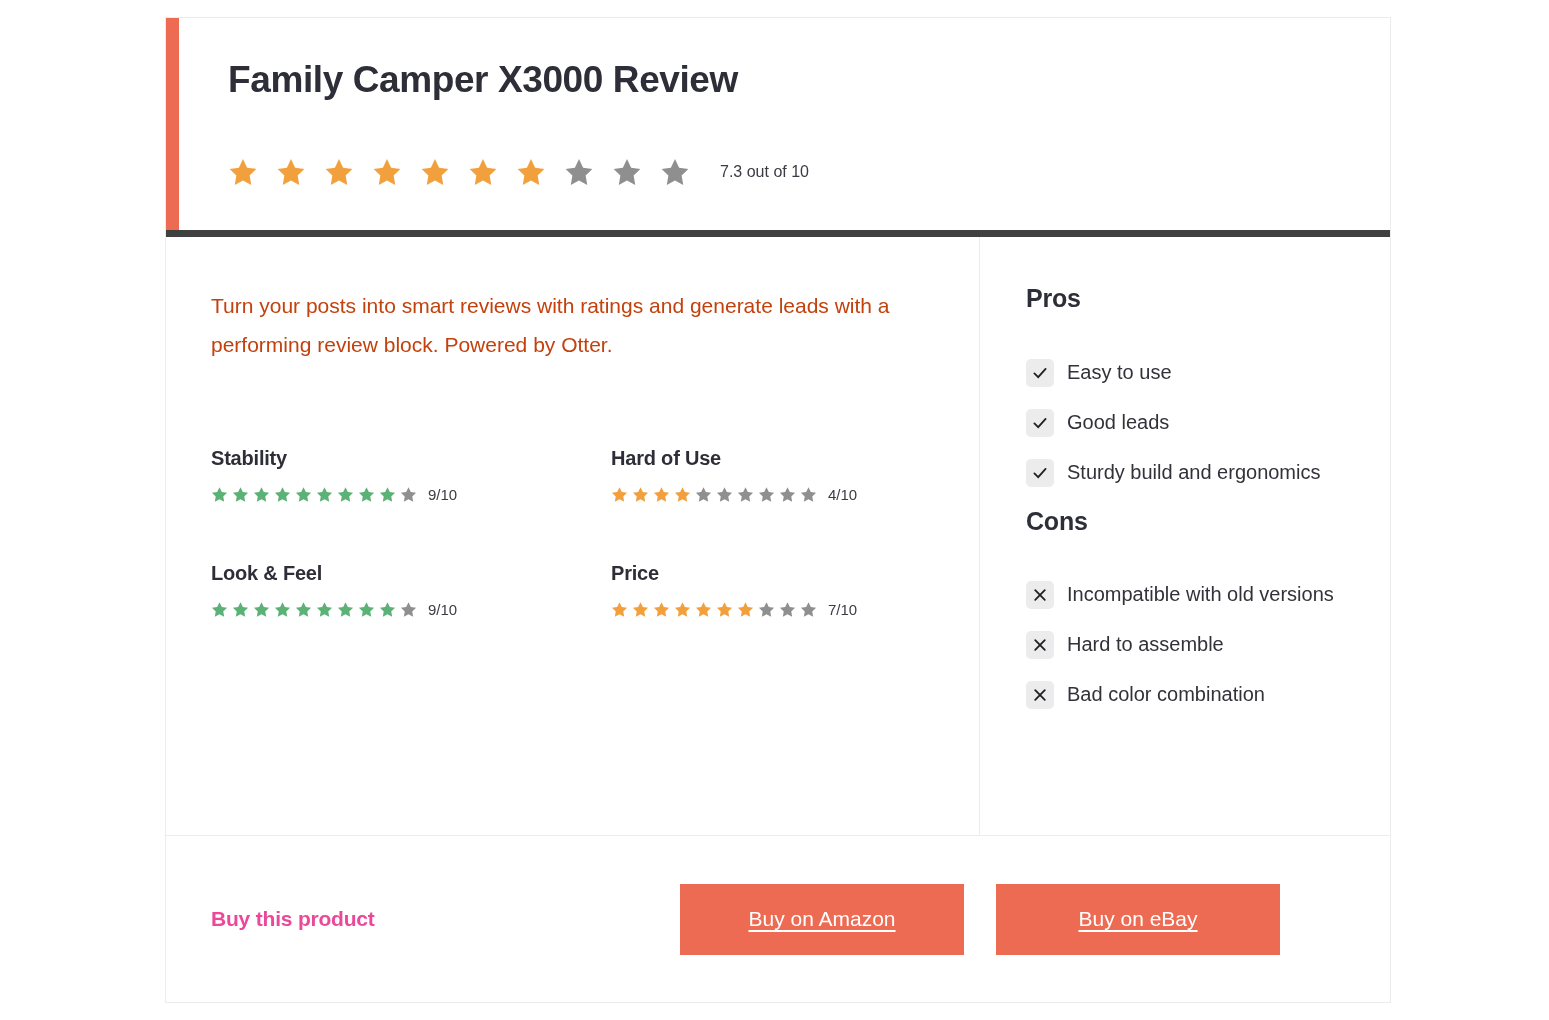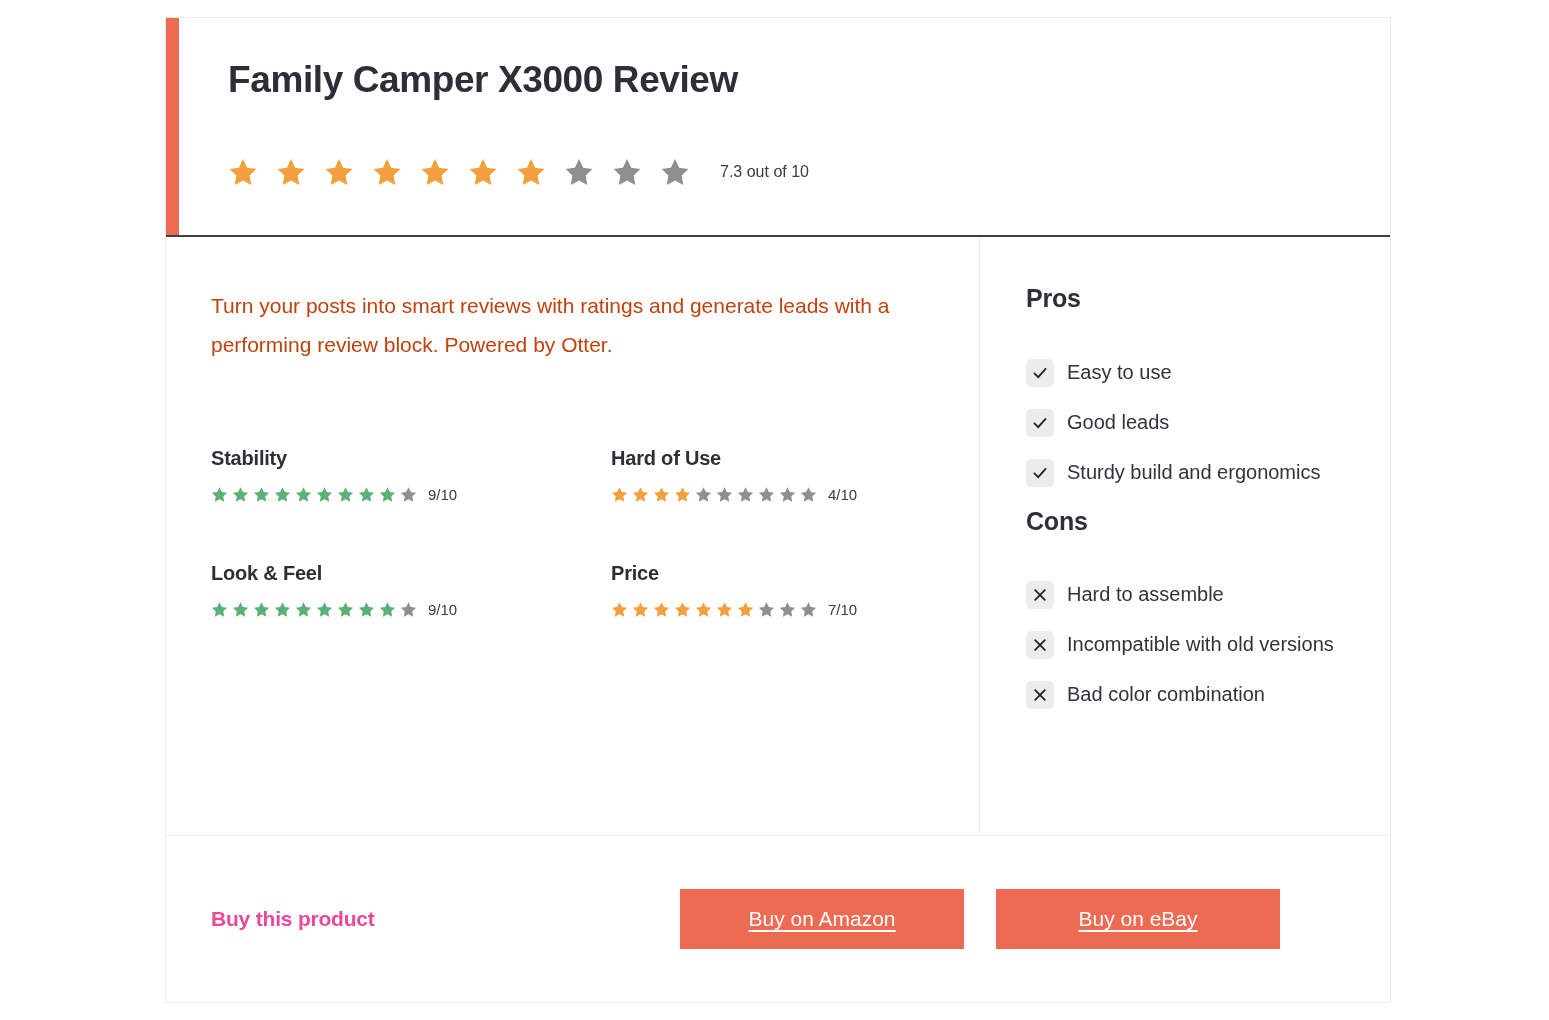--- a/index.html
+++ b/index.html
@@ -29,21 +29,21 @@
     background: #ffffff;
     border: 1px solid #ececec;
     display: flex;
     flex-direction: column;
   }
 
   
   .card-header {
     position: relative;
     height: 219px;
-    border-bottom: 2px solid #404040;
+    border-bottom: 7px solid #404040;
     padding: 42px 0 0 62px;
     flex: 0 0 auto;
   }
 
   .accent-bar {
     position: absolute;
     left: 0;
     top: 0;
     width: 13px;
     height: 100%;
@@ -196,21 +196,21 @@
     margin-left: auto;
     display: flex;
     align-items: center;
     gap: 32px;
     padding-right: 65px;
   }
 
   .buy-btn {
     background: #ed6b53;
     border: none;
-    height: 60px;
+    height: 71px;
     min-width: 284px;
     display: flex;
     align-items: center;
     justify-content: center;
     cursor: pointer;
     padding: 4px 24px;
     font-family: inherit;
   }
 
   .buy-btn-text {
@@ -459,29 +459,29 @@
         <div class="cons-heading-wrap">
           <h2 class="panel-heading">Cons</h2>
         </div>
         <div class="cons-list" id="cons-list">
             <div class="pc-item">
               <span class="pc-mark">
                 <svg width="16" height="16" viewBox="0 0 16 16">
                   <path d="M3.2 3.2 L12.8 12.8 M12.8 3.2 L3.2 12.8" stroke="#1f1f26" stroke-width="1.8" fill="none" stroke-linecap="round"></path>
                 </svg>
               </span>
-              <span class="pc-label">Hard to assemble</span>
+              <span class="pc-label">Incompatible with old versions</span>
             </div>
             <div class="pc-item">
               <span class="pc-mark">
                 <svg width="16" height="16" viewBox="0 0 16 16">
                   <path d="M3.2 3.2 L12.8 12.8 M12.8 3.2 L3.2 12.8" stroke="#1f1f26" stroke-width="1.8" fill="none" stroke-linecap="round"></path>
                 </svg>
               </span>
-              <span class="pc-label">Incompatible with old versions</span>
+              <span class="pc-label">Hard to assemble</span>
             </div>
             <div class="pc-item">
               <span class="pc-mark">
                 <svg width="16" height="16" viewBox="0 0 16 16">
                   <path d="M3.2 3.2 L12.8 12.8 M12.8 3.2 L3.2 12.8" stroke="#1f1f26" stroke-width="1.8" fill="none" stroke-linecap="round"></path>
                 </svg>
               </span>
               <span class="pc-label">Bad color combination</span>
             </div>
           </div>

